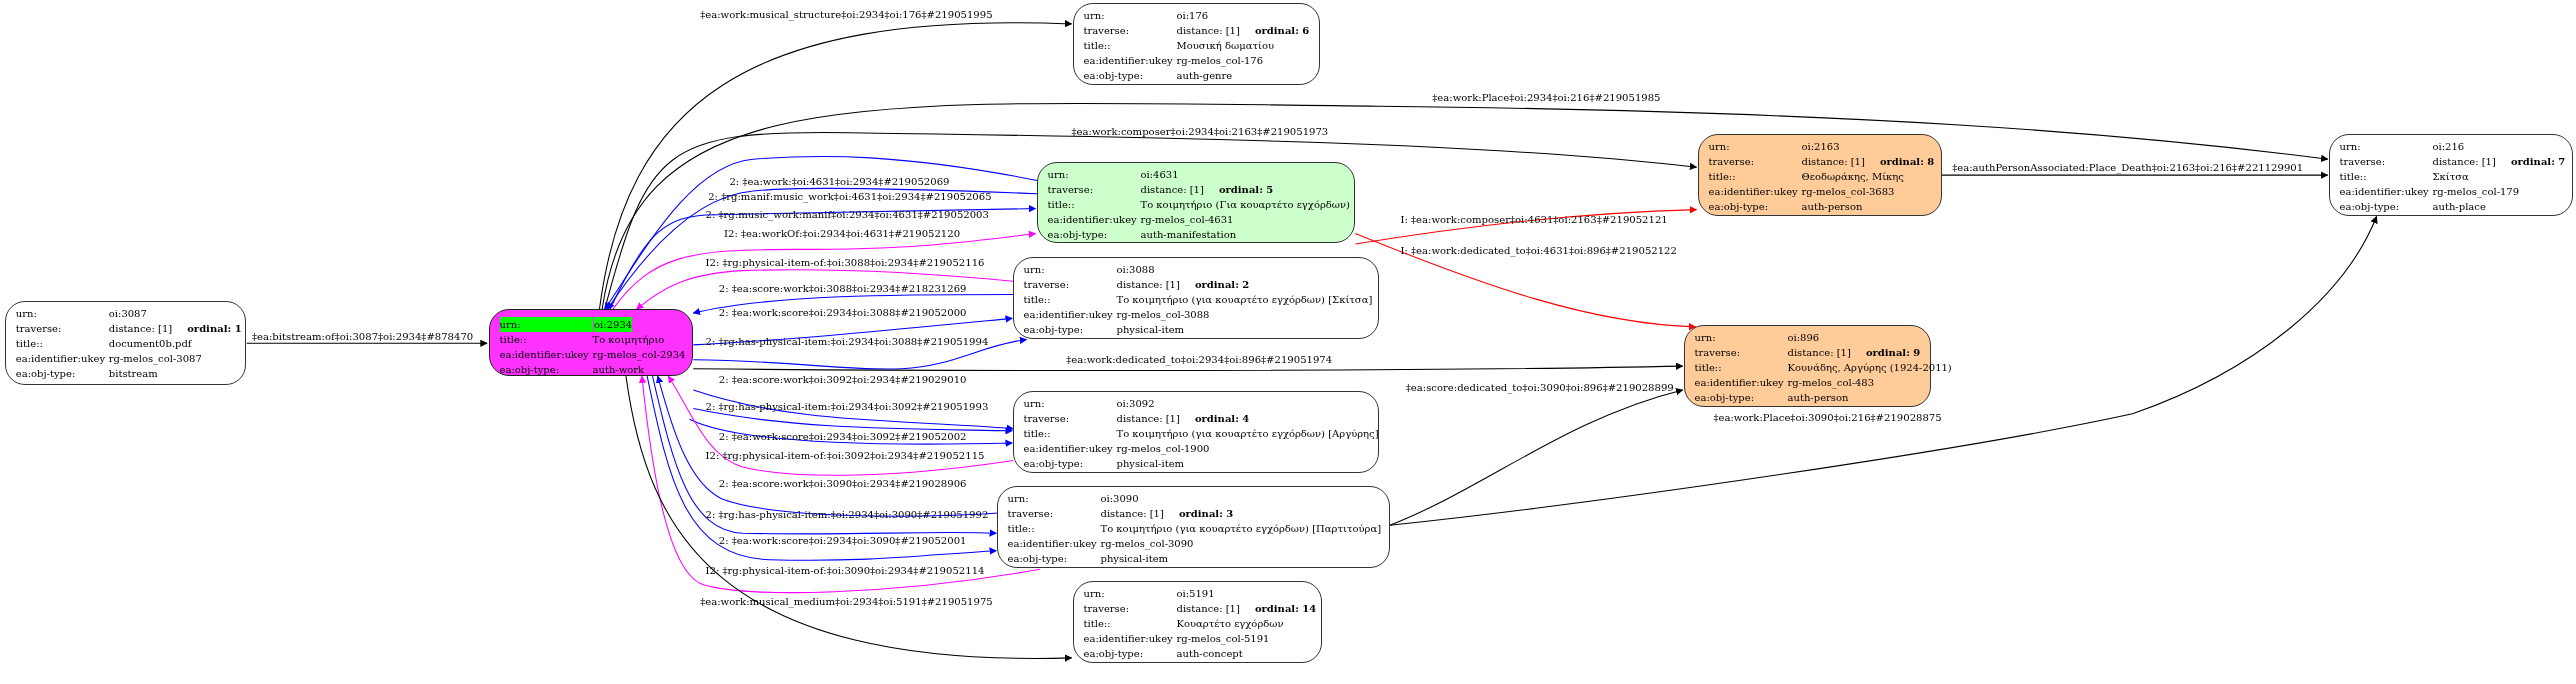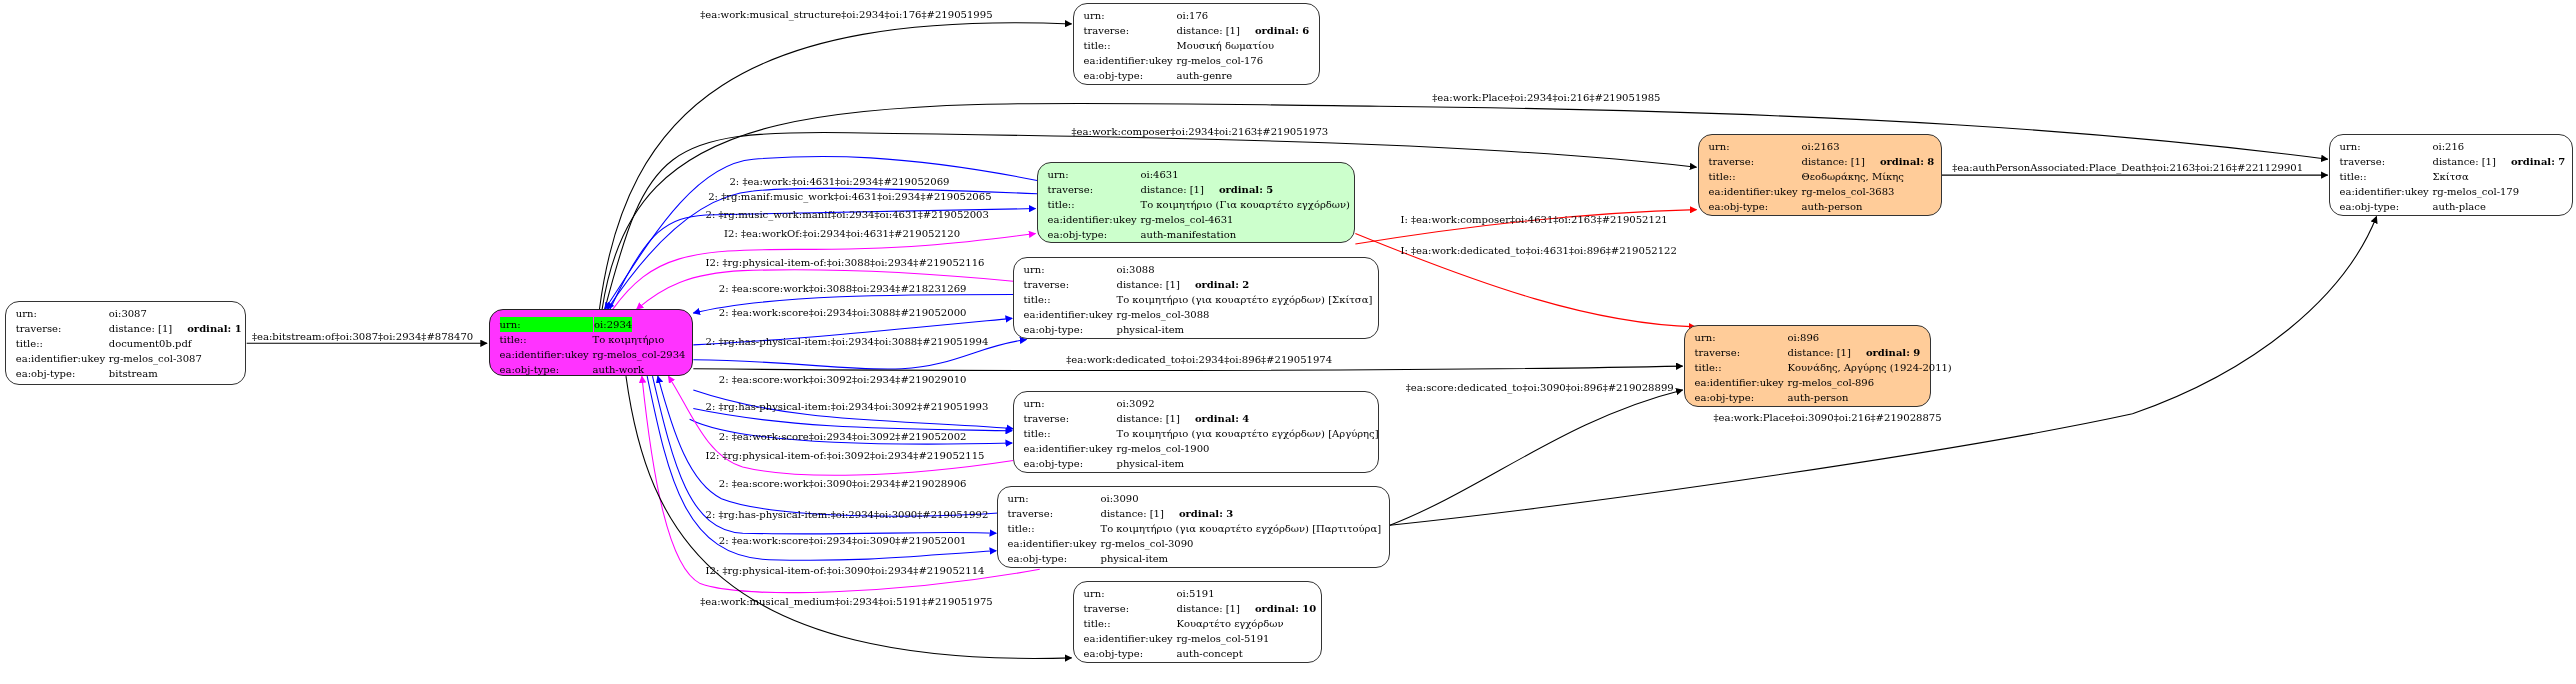--- a/index.html
+++ b/index.html
@@ -1,19 +1,19 @@
 <!DOCTYPE html>
 <html style="font-size:8.5px"><head>
 <meta charset="utf-8">
 <style>
   html, body { margin: 0; padding: 0; background: #ffffff; }
   body { width: 2576px; height: 685px; position: relative; overflow: hidden;
          font-family: "DejaVu Serif", "Liberation Serif", serif; color: #000; }
   #graph { position: absolute; left: 0; top: 0; width: 2576px; height: 685px; }
-  .node { position: absolute; border: 1.3px solid #333; border-radius: 14px; box-sizing: border-box;
+  .node { position: absolute; border: 1.3px solid #333; border-radius: 20px; box-sizing: border-box;
           padding: 4.2px 7.4px 4.2px 9.5px; font-size: 10px; line-height: 15px; background: #fff; }
   .node.root { background: #ff33ff; border-color: #222; }
   .node.manif { background: #ccffcc; }
   .node.person { background: #ffcc99; }
   .row { display: flex; white-space: nowrap; }
   .k { width: 93px; flex: 0 0 auto; }
   .v { flex: 0 0 auto; }
   .ord { margin-left: 15px; font-weight: bold; }
   .hl .k, .hl .v { background: #00ff00; }
   .hl .k { margin-right: 1.6px; }
@@ -256,21 +256,21 @@
       </div>
     </div>
     <div class="node" style="left: 1073px; top: 581px; width: 249px; height: 82px;">
       <div class="row">
         <span class="k">urn:</span>
         <span class="v">oi:5191</span>
       </div>
       <div class="row">
         <span class="k">traverse:</span>
         <span class="v">distance: [1]</span>
-        <span class="v ord">ordinal: 10</span>
+        <span class="v ord">ordinal: 14</span>
       </div>
       <div class="row">
         <span class="k">title::</span>
         <span class="v">Κουαρτέτο εγχόρδων</span>
       </div>
       <div class="row">
         <span class="k">ea:identifier:ukey</span>
         <span class="v">rg-melos_col-5191</span>
       </div>
       <div class="row">
@@ -310,21 +310,21 @@
         <span class="k">traverse:</span>
         <span class="v">distance: [1]</span>
         <span class="v ord">ordinal: 9</span>
       </div>
       <div class="row">
         <span class="k">title::</span>
         <span class="v">Κουνάδης, Αργύρης (1924-2011)</span>
       </div>
       <div class="row">
         <span class="k">ea:identifier:ukey</span>
-        <span class="v">rg-melos_col-896</span>
+        <span class="v">rg-melos_col-483</span>
       </div>
       <div class="row">
         <span class="k">ea:obj-type:</span>
         <span class="v">auth-person</span>
       </div>
     </div>
     <div class="node" style="left: 2329px; top: 134px; width: 244px; height: 82px;">
       <div class="row">
         <span class="k">urn:</span>
         <span class="v">oi:216</span>

